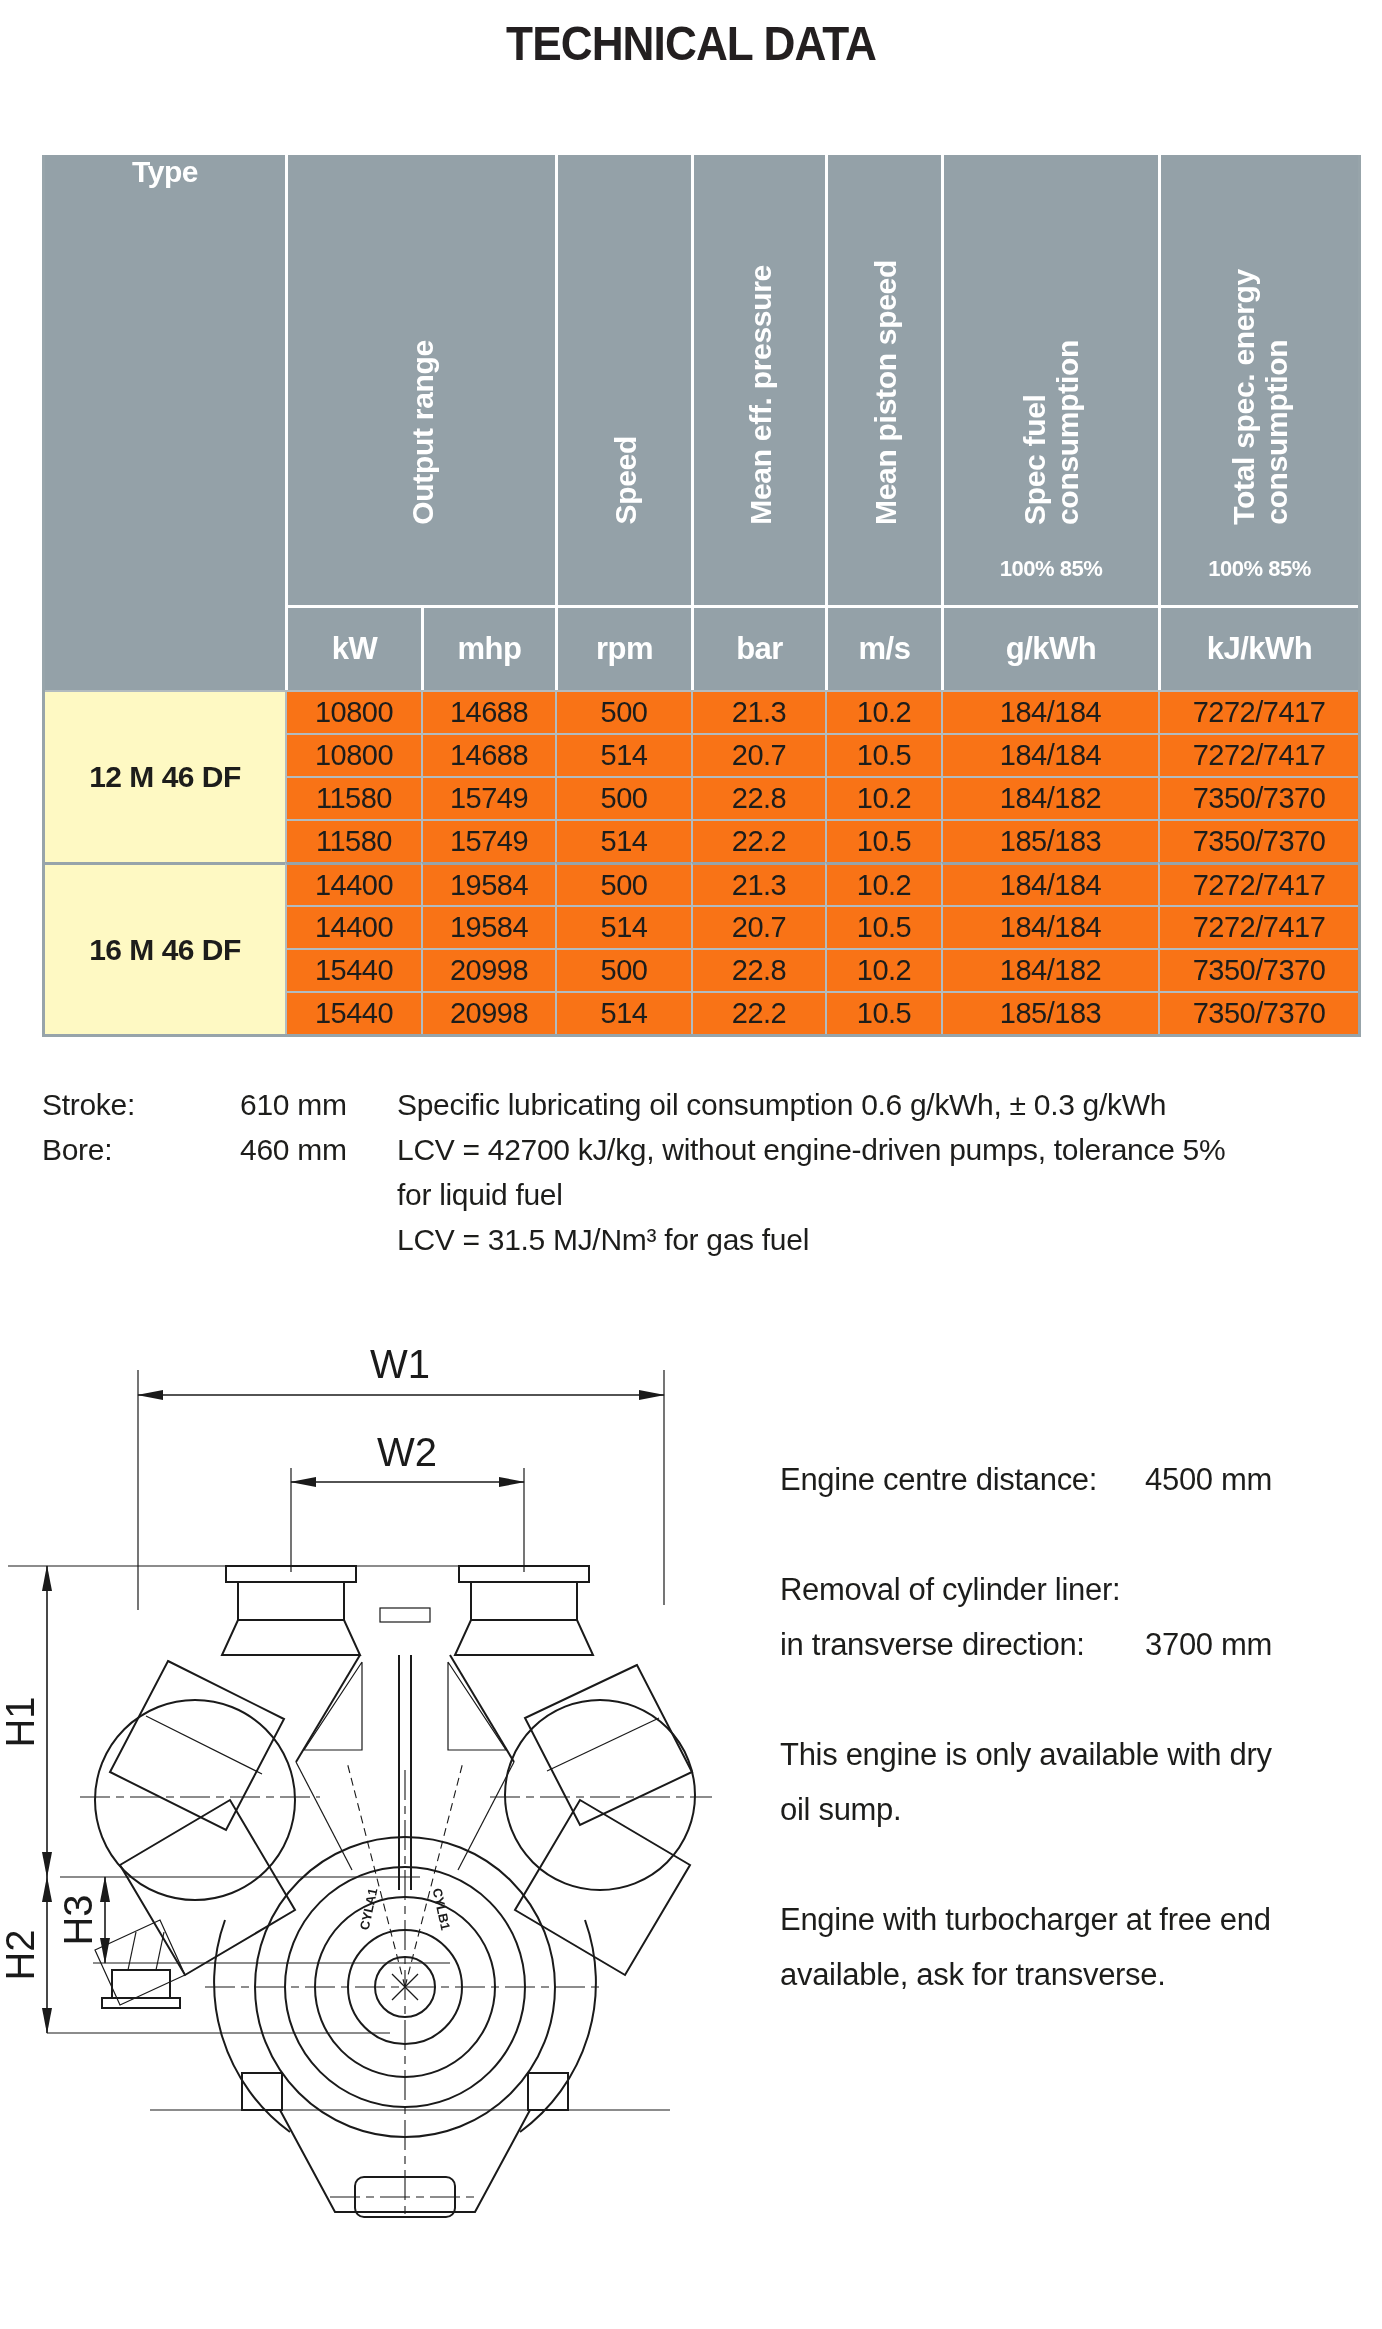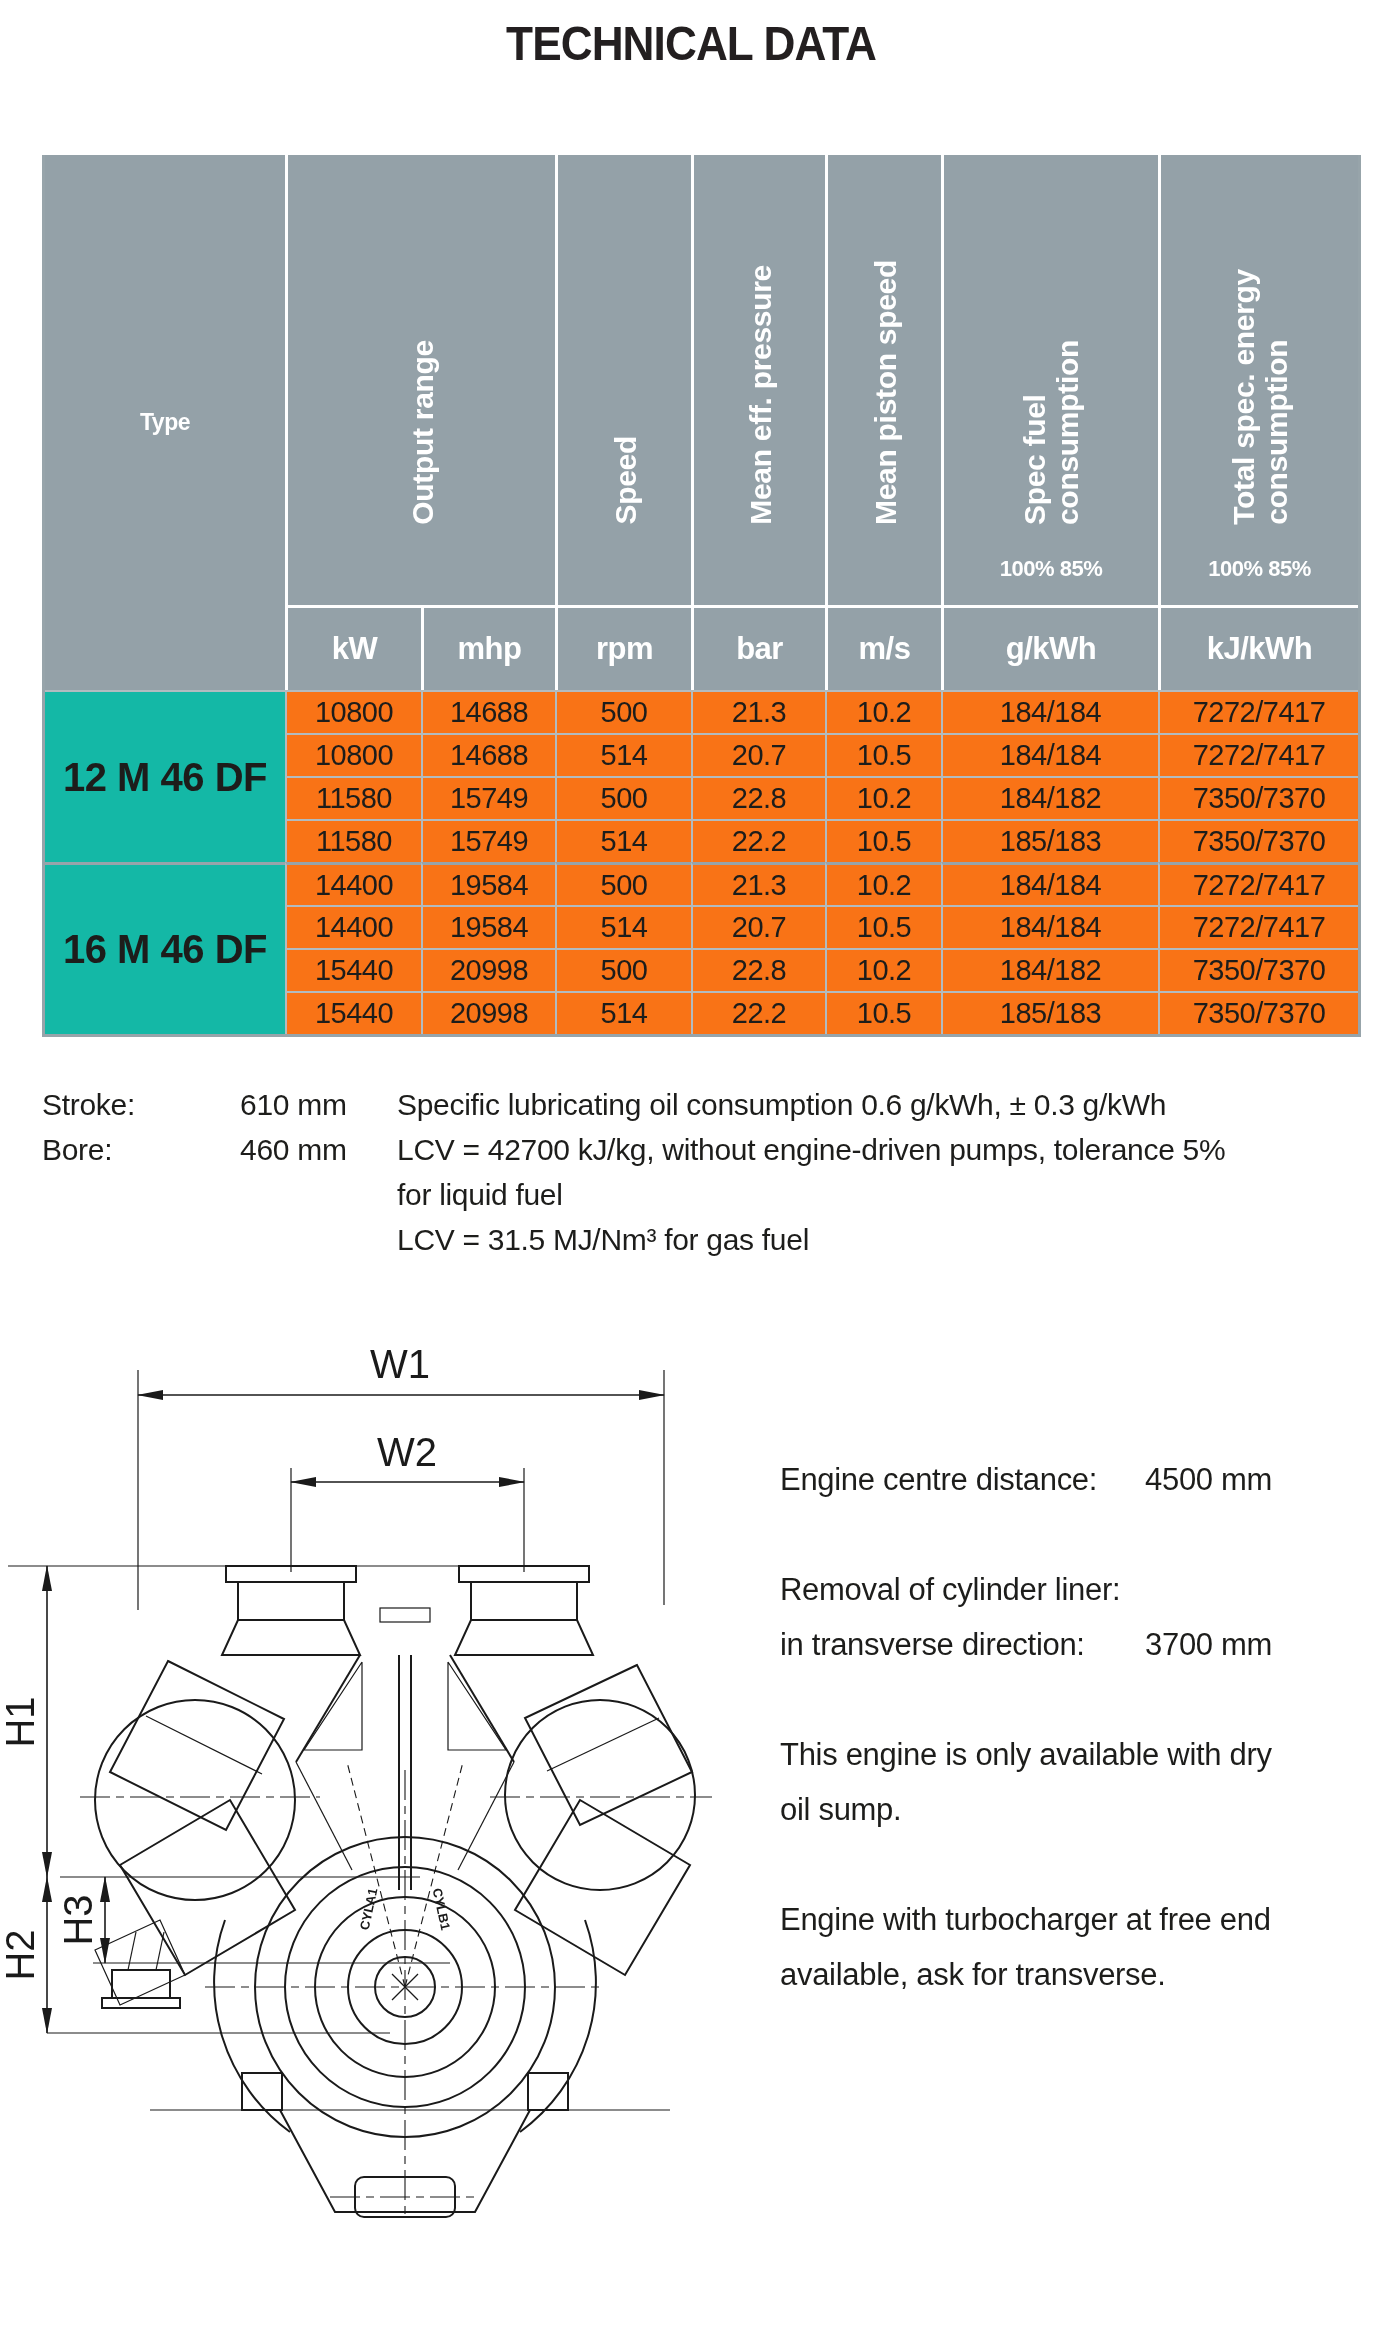--- a/index.html
+++ b/index.html
@@ -18,22 +18,22 @@
   
   .ttable {
     position:absolute; left:42px; top:155px;
     display:grid;
     grid-template-columns:240px 136px 134px 136px 134px 116px 217px 200px;
     grid-template-rows:450px 85px repeat(8,43px);
     border:3px solid #97a4aa; border-top:none;
   }
   .hc { background:#94a1a8; color:#fff; position:relative; }
   .hl { border-left:3px solid #ffffff; }
-  .type-head { display:flex; align-items:center; justify-content:center;
-    font-weight:bold; font-size:23px; letter-spacing:-.5px; }
+  .type-head { display:flex; justify-content:center;
+    font-weight:bold; font-size:30px; letter-spacing:-.5px; }
   .vlabel {
     position:absolute; bottom:80px; left:50%;
     transform:translateX(-50%) rotate(180deg);
     writing-mode:vertical-rl;
     font-weight:bold; font-size:30px; line-height:33px;
     letter-spacing:-.3px; white-space:nowrap;
   }
   .vline { display:block; }
   .band {
     position:absolute; bottom:0; left:0; right:0; height:72px;
@@ -45,23 +45,23 @@
     border-left:3px solid #ffffff;
     display:flex; align-items:center; justify-content:center;
     font-weight:bold; font-size:31px; letter-spacing:-.5px;
   }
   .bc {
     background:#f97316; border-top:2px solid #b2bbbf; border-left:2px solid #b2bbbf;
     display:flex; align-items:center; justify-content:center;
     font-size:29px; letter-spacing:-.5px; color:#1d1d1b;
   }
   .tyc {
-    background:#14b8a6; border-top:2px solid #b2bbbf;
+    background:#fef9c3; border-top:2px solid #b2bbbf;
     display:flex; align-items:center; justify-content:center;
-    font-weight:bold; font-size:40px; letter-spacing:-.5px;
+    font-weight:bold; font-size:30px; letter-spacing:-.5px;
   }
   .gs { border-top:3px solid #97a4aa !important; }
 
   
   .specs { position:absolute; left:42px; top:1082px; font-size:30px; line-height:45px; letter-spacing:-.3px; }
   .slabel { display:inline-block; width:198px; }
   .notes { position:absolute; left:397px; top:1082px; width:980px; font-size:30px; line-height:45px; letter-spacing:-.3px; }
 
   
   .info { position:absolute; left:780px; top:1452px; width:600px; font-size:31px; line-height:55px; letter-spacing:-.3px; }

